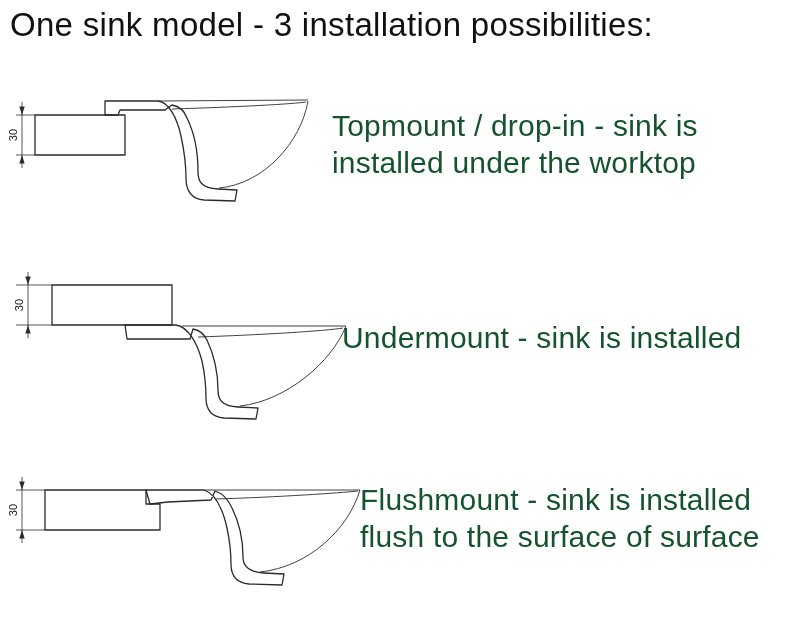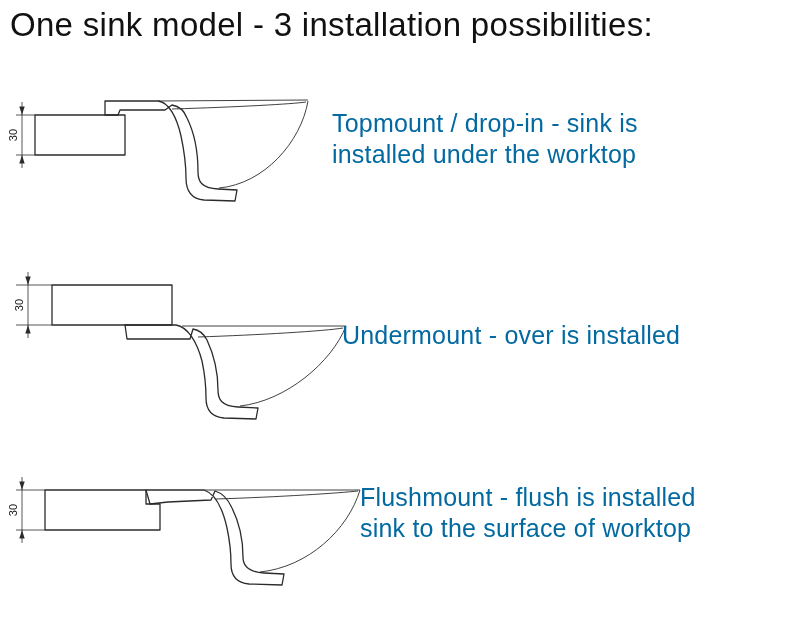--- a/index.html
+++ b/index.html
@@ -18,24 +18,24 @@
     top: 6px;
     font-size: 33px;
     font-weight: 400;
     letter-spacing: 0.3px;
     color: #111111;
     white-space: nowrap;
   }
   .drawing { position: absolute; }
   .row-label {
     position: absolute;
-    font-size: 25px;
+    font-size: 30px;
     line-height: 1.22;
     letter-spacing: 0.2px;
-    color: #0369a1;
+    color: #14532d;
   }
   .row-label div { white-space: nowrap; }
   svg path, svg rect, svg line, svg polygon { vector-effect: none; }
   .outline { stroke: #2b2b2b; stroke-width: 1.3; fill: none; stroke-linejoin: round; }
   .thin    { stroke: #2b2b2b; stroke-width: 0.9; fill: none; }
   .dim     { stroke: #2b2b2b; stroke-width: 0.8; fill: none; }
   .arrow   { fill: #2b2b2b; stroke: none; }
   .dim-text {
     font-family: "Liberation Sans", sans-serif;
     font-size: 11px;
@@ -84,21 +84,21 @@
       <polygon class="arrow" points="20,63 17.3,71.5 22.7,71.5"></polygon>
       <text class="dim-text" x="15" y="43" text-anchor="middle" transform="rotate(-90 15 43)">30</text>
     </g>
     <rect x="44" y="23" width="120" height="40" fill="url(#h2)" class="outline"></rect>
     <path d="M 117 63 H 168 C 180 65 189 80 194 99 C 197 113 198 126 198 136 C 198 149 204 155 216 156 L 248 157 L 250 146 L 230 145 C 213 144 210 137 210 128 C 210 111 206 93 199 78 C 196 72 191 68 185 67 L 182 77 L 119 77 Z" fill="url(#h2)" class="outline"></path>
     <path class="thin" d="M 174 64 H 338"></path>
     <path class="thin" d="M 190 75 C 250 73 318 69 335 66"></path>
     <path class="thin" d="M 232 144 C 278 139 324 100 338 64"></path>
   </svg>
   <div class="row-label" style="left:342px; top:320px; width:450px;">
-    <div>Undermount - over is installed</div>
+    <div>Undermount - sink is installed</div>
   </div>
 
   <svg class="drawing" style="left:8px; top:472px;" width="365" height="135" viewBox="0 0 365 135">
     <defs>
       <pattern id="h3" width="5" height="5" patternUnits="userSpaceOnUse" patternTransform="rotate(45)">
         <line x1="0" y1="0" x2="0" y2="5" stroke="#3a3a3a" stroke-width="0.9"></line>
       </pattern>
     </defs>
     <g>
       <path class="dim" d="M 37 18 H 8 M 37 58 H 8 M 14 5 V 71"></path>
@@ -106,17 +106,17 @@
       <polygon class="arrow" points="14,58 11.3,66.5 16.7,66.5"></polygon>
       <text class="dim-text" x="9" y="38" text-anchor="middle" transform="rotate(-90 9 38)">30</text>
     </g>
     <path d="M 37 18 H 138 V 32 H 152 V 58 H 37 Z" fill="url(#h3)" class="outline"></path>
     <path d="M 138 18 H 196 C 208 22 215 38 219 56 C 222 70 223 82 223 92 C 223 105 229 111 241 112 L 274 113 L 276 102 L 256 101 C 239 100 235 93 235 85 C 235 68 231 50 224 36 C 220 27 214 21 207 19 L 203 28 L 160 30 L 142 32 Z" fill="url(#h3)" class="outline"></path>
     <path class="thin" d="M 196 18 H 352"></path>
     <path class="thin" d="M 208 27 C 272 25 332 21 350 19"></path>
     <path class="thin" d="M 252 100 C 300 95 340 58 352 18"></path>
   </svg>
   <div class="row-label" style="left:360px; top:482px; width:435px;">
-    <div>Flushmount - flush is installed</div>
-    <div>sink to the surface of worktop</div>
+    <div>Flushmount - sink is installed</div>
+    <div>flush to the surface of surface</div>
   </div>
 
 </div>
 
 </body></html>

